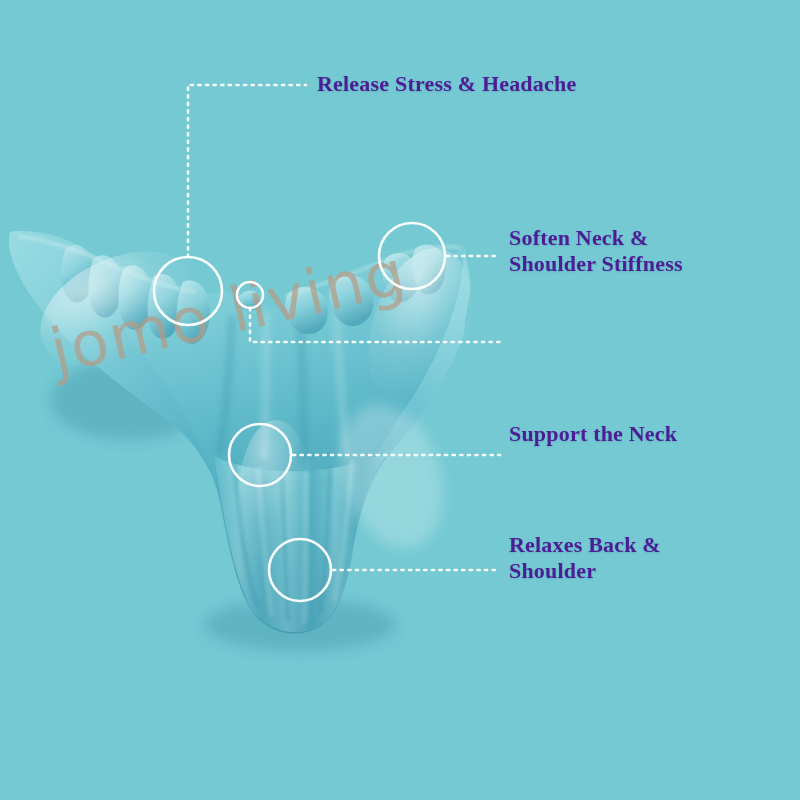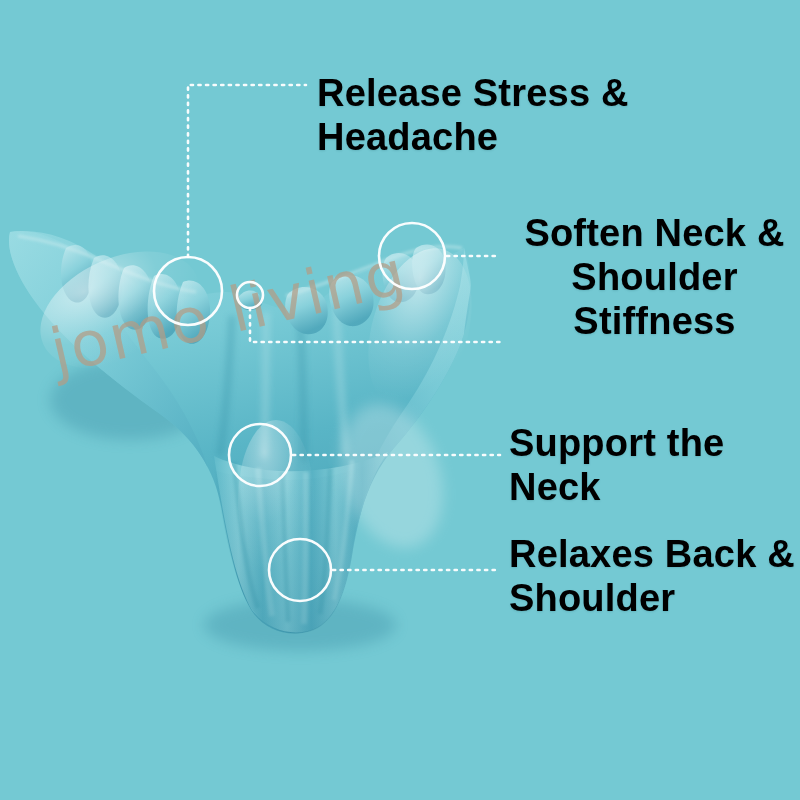--- a/index.html
+++ b/index.html
@@ -65,31 +65,31 @@
     stroke-width: 2.6;
     stroke-linecap: round;
     stroke-dasharray: 2.2 5.4;
     opacity: .95;
   }
 
   
   .callout-label {
     position: absolute;
     z-index: 5;
-    color: #000000;
-    font-family: Liberation Sans, sans-serif;
+    color: #4c1d95;
+    font-family: Liberation Serif, serif;
     font-weight: 700;
-    font-size: 38px;
+    font-size: 22px;
     line-height: 1.16;
     letter-spacing: .2px;
     white-space: pre-line;
     text-shadow: 0 1px 2px rgba(40,110,120,.22);
   }
   #label-release   { left: 317px; top: 71px;  }
-  #label-soften    { left: 509px; top: 211px; text-align: center; }
+  #label-soften    { left: 509px; top: 225px; }
   #label-spine     { left: 509px; top: 341px; }
   #label-support   { left: 509px; top: 421px; }
   #label-back      { left: 509px; top: 532px; }
 </style>
 </head>
 <body>
 
 <div id="stage" style="background: rgb(116, 201, 211);">
 
   <div id="product-layer">

